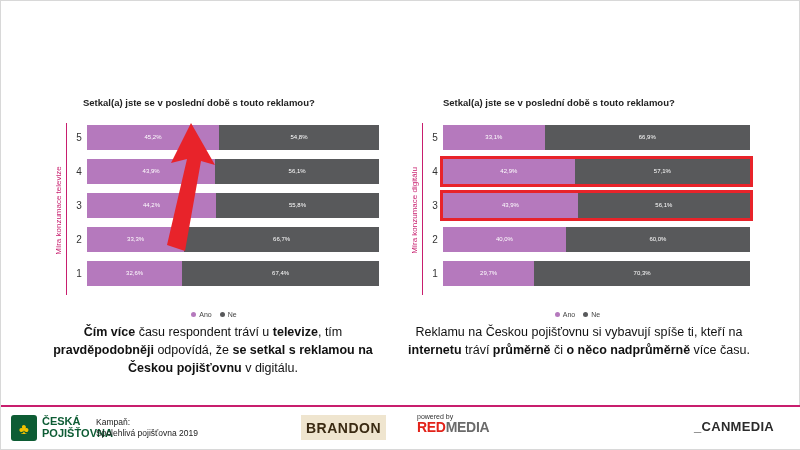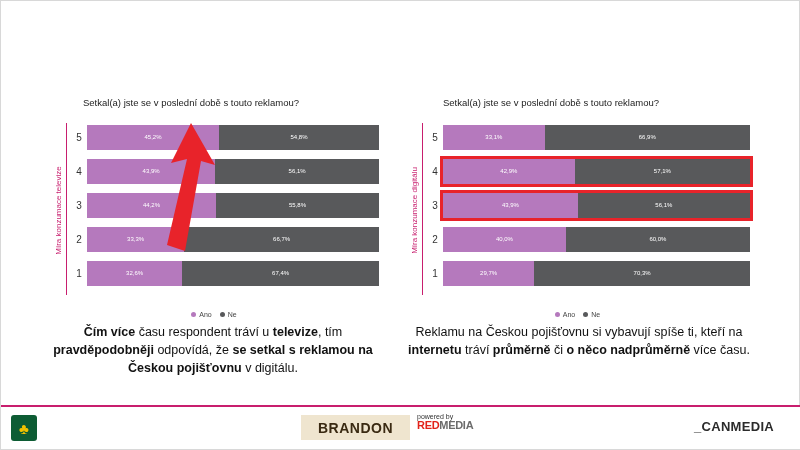--- a/index.html
+++ b/index.html
@@ -23,21 +23,21 @@
     letter-spacing:.2px;white-space:nowrap;
   }
 
   
   .panel{position:absolute;top:96px;height:215px;}
   .panel.left{left:48px;width:330px;}
   .panel.right{left:404px;width:345px;}
 
   .q{
     position:absolute;top:0;left:34px;
-    font-size:9.5px;color:#222;font-weight:400;
+    font-size:9.5px;color:#222;font-weight:700;
     white-space:nowrap;
   }
   .panel.right .q{left:38px;}
 
   .axis-label{
     position:absolute;left:2px;top:38px;
     width:14px;height:150px;
     display:flex;align-items:center;justify-content:center;
     color:#c81e6e;font-size:8px;
   }
@@ -105,29 +105,29 @@
   .cp-mark{
     width:26px;height:26px;background:#0d5c34;border-radius:3px;
     display:flex;align-items:center;justify-content:center;color:#f2c200;font-size:15px;
   }
   .cp-text{line-height:1.05;font-weight:bold;font-size:11px;color:#0d5c34;}
   .cp-text .l2{color:#0d5c34;}
   .campaign{
     position:absolute;left:95px;top:10px;font-size:8.5px;color:#222;line-height:1.35;
   }
   .brandon{
-    position:absolute;left:300px;top:8px;width:109px;height:25px;
+    position:absolute;left:300px;top:8px;width:85px;height:25px;
     background:#efe5cf;display:flex;align-items:center;justify-content:center;
   }
   .brandon span{font-weight:bold;font-size:14px;color:#3a2a12;letter-spacing:.5px;}
   .redmedia{
     position:absolute;left:416px;top:6px;line-height:1.05;
   }
   .redmedia .pw{font-size:7px;color:#333;}
-  .redmedia .rm{font-weight:bold;font-size:11px;color:#e2231a;letter-spacing:-.3px;}
+  .redmedia .rm{font-weight:bold;font-size:14px;color:#e2231a;letter-spacing:-.3px;}
   .redmedia .rm i{font-style:normal;color:#6b6b6b;}
   .canmedia{
     position:absolute;right:27px;top:12px;font-weight:bold;font-size:13px;color:#2b2b2b;
     letter-spacing:.3px;
   }
 </style>
 </head>
 <body>
 
 <div class="slide">
@@ -270,20 +270,28 @@
       </div>
     </div>
   </div>
 
   <div class="caption right">Reklamu na Českou pojišťovnu si vybavují spíše ti, kteří na <b>internetu</b> tráví <b>průměrně</b> či <b>o něco nadprůměrně</b> více času.</div>
   <div class="caption left"><b>Čím více</b> času respondent tráví u <b>televize</b>, tím <b>pravděpodobněji</b> odpovídá, že <b>se setkal s reklamou na Českou pojišťovnu</b> v digitálu.</div>
 
   <div class="footer">
     <div class="cp-logo">
       <div class="cp-mark">♣</div>
+      <div class="cp-text">
+        <div class="l1">ČESKÁ</div>
+        <div class="l2">POJIŠŤOVNA</div>
+      </div>
+    </div>
+    <div class="campaign">
+      <div>Kampaň:</div>
+      <div>Spolehlivá pojišťovna 2019</div>
     </div>
     <div class="brandon">
       <span>BRANDON</span>
     </div>
     <div class="redmedia">
       <div class="pw">powered by</div>
       <div class="rm"><span>RED</span><i>MEDIA</i></div>
     </div>
     <div class="canmedia">_CANMEDIA</div>
   </div>

